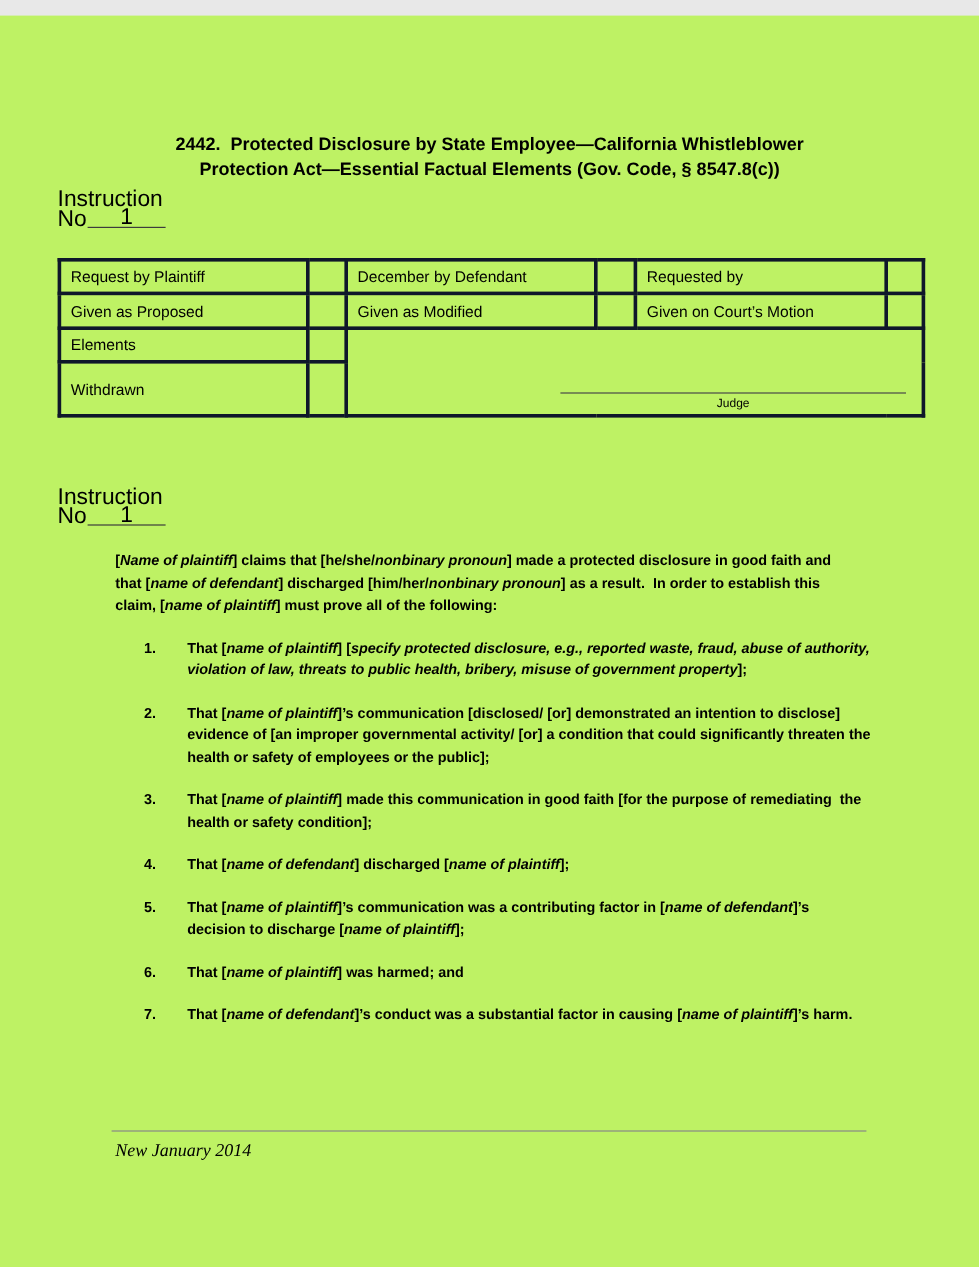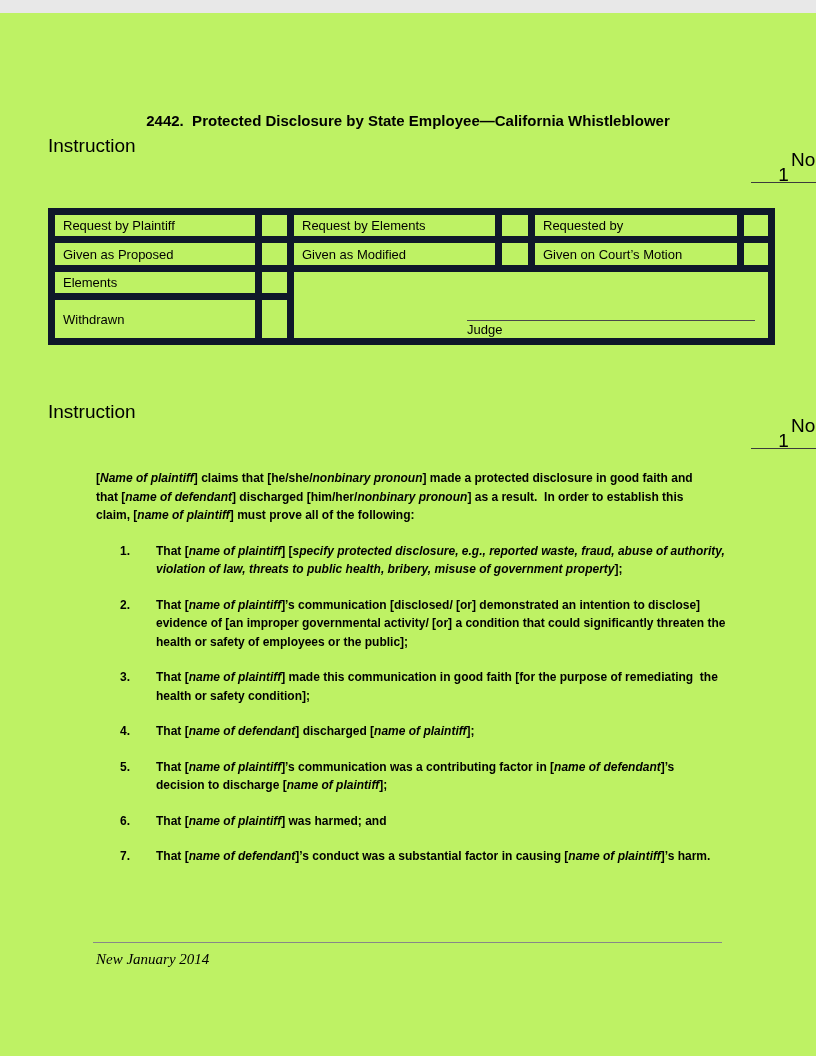--- a/index.html
+++ b/index.html
@@ -23,55 +23,55 @@
   }
   .title-line { white-space: pre-wrap; }
 
   .instr-block {
     margin-left: 48px;
     font-size: 19px;
     line-height: 14px;
   }
   .instr-top { margin-top: 8px; }
   .instr-main { margin-top: 60px; }
-  .instr-no-row { display: flex; align-items: flex-end; flex-direction: column; }
+  .instr-no-row { display: flex; align-items: flex-end; }
   .instr-no-label { width: 25px; }
   .instr-no-blank {
     display: inline-block;
     width: 65px;
     text-align: center;
     border-bottom: 1px solid #3c3c3c;
     line-height: 15px;
   }
 
   .form-table {
     margin: 25px 0 0 48px;
     width: 720px;
     border-collapse: collapse;
     table-layout: fixed;
     font-size: 13px;
   }
   .form-table td {
-    border: 7px solid #0f172a;
+    border: 3px solid #0f172a;
     padding: 0 4px 0 8px;
     vertical-align: middle;
     overflow: hidden;
   }
   .row-a { height: 28px; }
   .row-b { height: 29px; }
   .row-c { height: 28px; }
   .row-d { height: 45px; }
   td.sig-cell { position: relative; padding: 0; }
   .sig-area {
     position: absolute;
     right: 13px;
     bottom: 2px;
     width: 288px;
-    text-align: left;
-    font-size: 13px;
+    text-align: center;
+    font-size: 10px;
     line-height: 13px;
   }
   .sig-line {
     height: 0;
     border-bottom: 1px solid #4a4a4a;
     margin-bottom: 2px;
   }
 
   .body-copy {
     font-weight: bold;
@@ -108,20 +108,21 @@
     font-size: 15px;
   }
 </style>
 </head>
 <body>
 
 <div class="page">
 
   <div class="title">
     <div class="title-line">2442.  Protected Disclosure by State Employee—California Whistleblower</div>
+    <div class="title-line">Protection Act—Essential Factual Elements (Gov. Code, § 8547.8(c))</div>
   </div>
 
   <div class="instr-block instr-top">
     <div>Instruction</div>
     <div class="instr-no-row">
       <span class="instr-no-label">No</span>
       <span class="instr-no-blank">1</span>
     </div>
   </div>
 
@@ -131,21 +132,21 @@
         <col style="width:32px">
       <col style="width:208px">
         <col style="width:33px">
       <col style="width:209px">
         <col style="width:31px">
     </colgroup>
     <tbody>
         <tr class="row-a">
       <td>Request by Plaintiff</td>
       <td></td>
-      <td>Request by Elements</td>
+      <td>December by Defendant</td>
       <td></td>
       <td>Requested by</td>
       <td></td>
     </tr>
     <tr class="row-b">
       <td>Given as Proposed</td>
       <td></td>
       <td>Given as Modified</td>
       <td></td>
       <td>Given on Court’s Motion</td>

